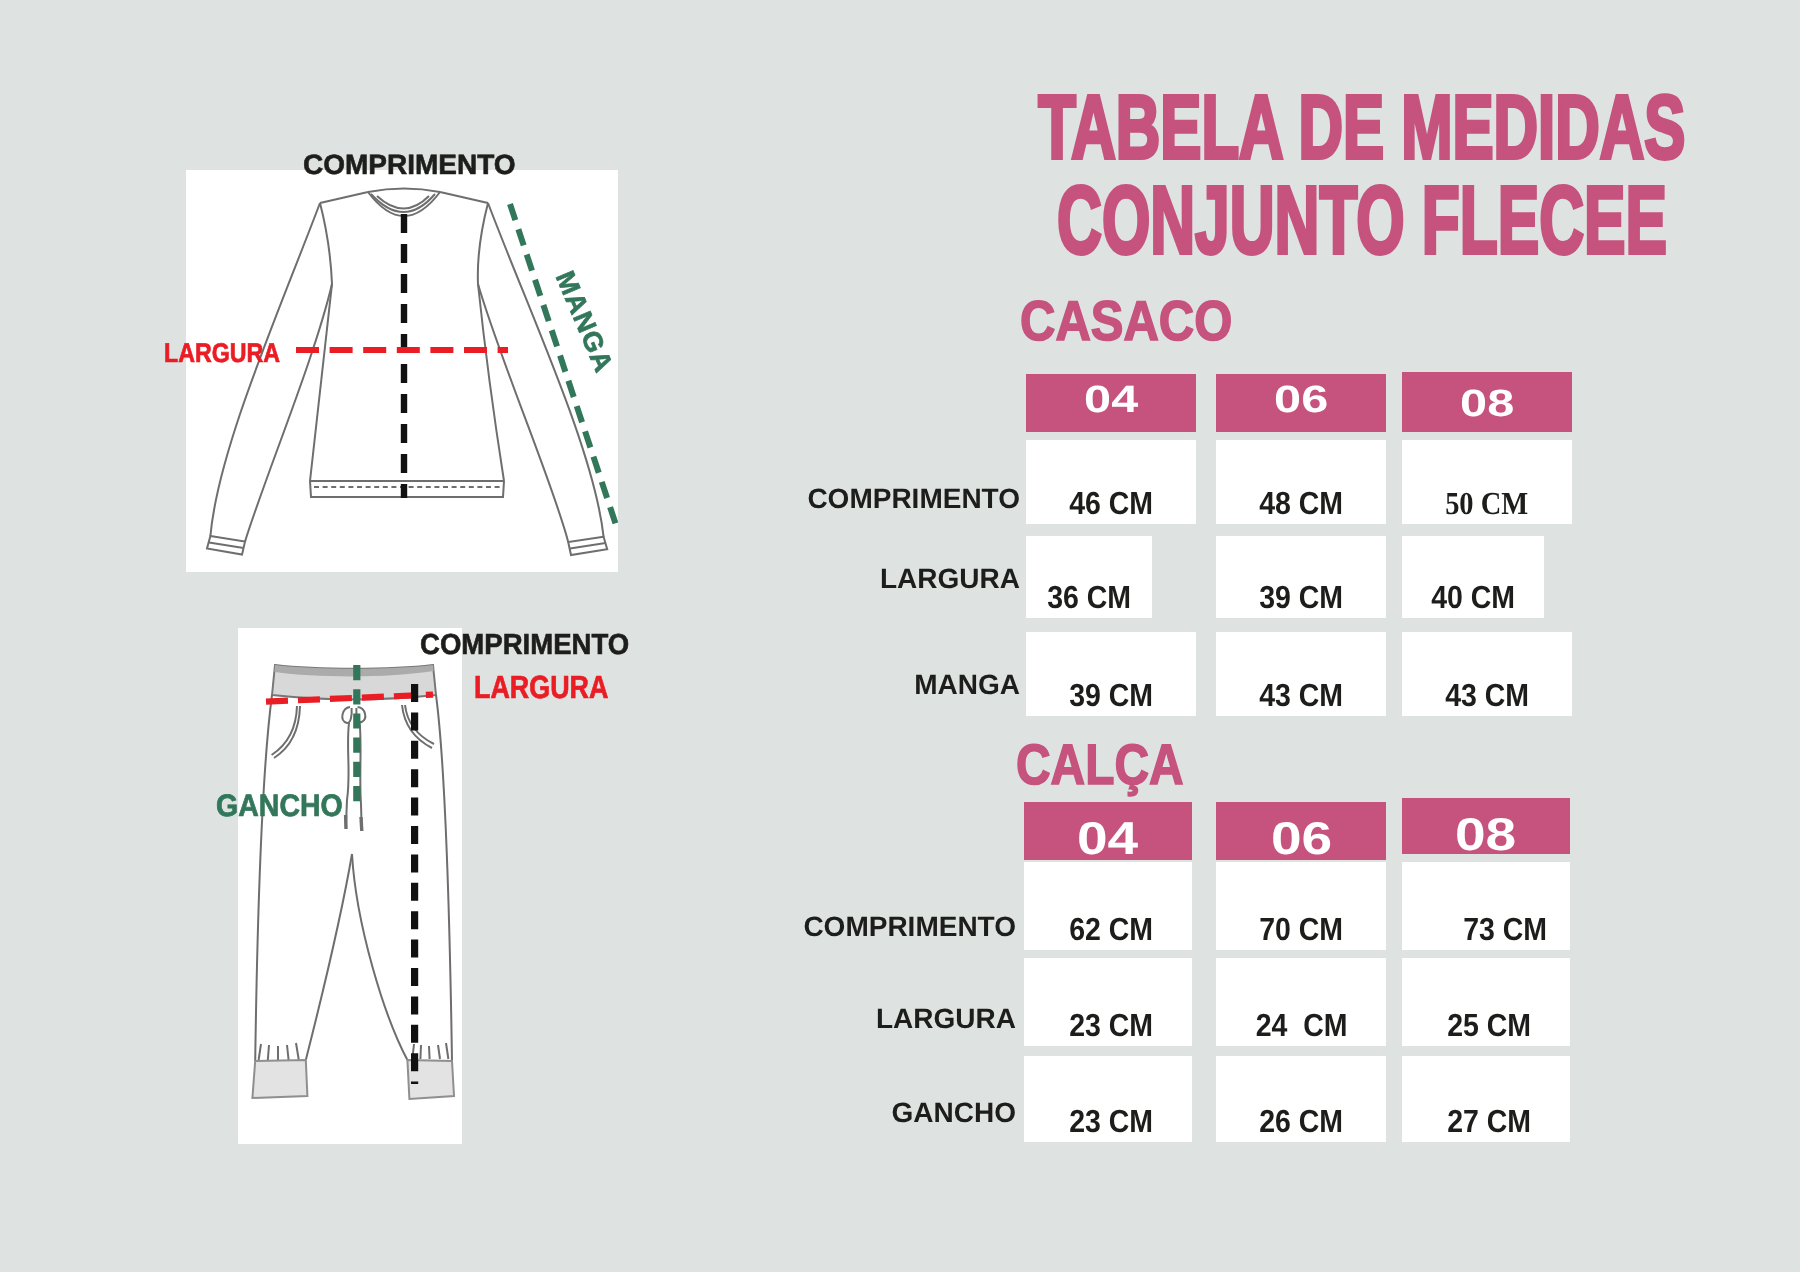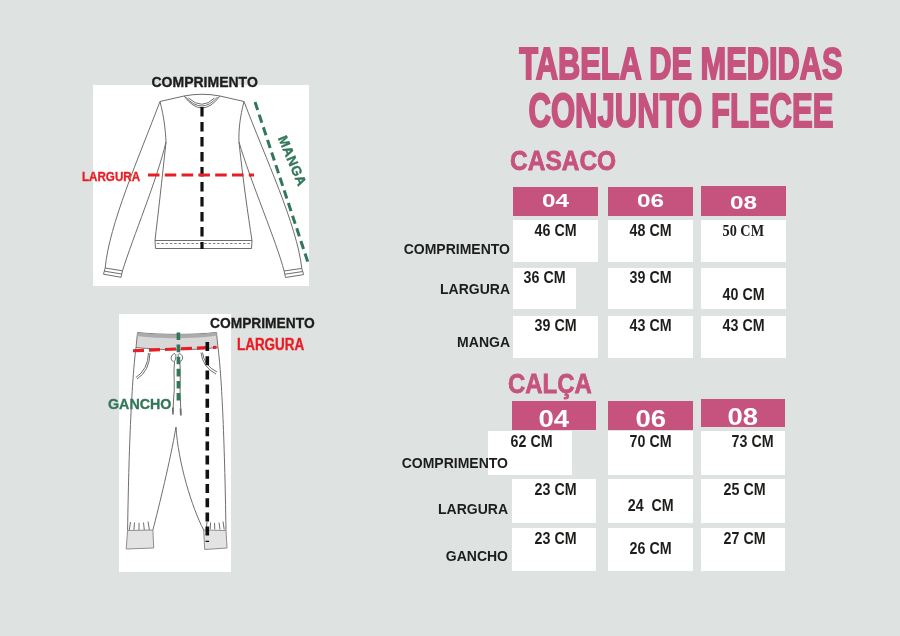--- a/index.html
+++ b/index.html
@@ -10,21 +10,21 @@
   .blk{color:#1d1d1b;font-weight:bold;-webkit-text-stroke:0.3px #1d1d1b;}
   .pink{color:#c6527e;font-weight:bold;-webkit-text-stroke:0.8px #c6527e;}
   .red{color:#ea1c24;font-weight:bold;-webkit-text-stroke:0.35px #ea1c24;}
   .grn{color:#33775a;font-weight:bold;-webkit-text-stroke:0.35px #33775a;}
   .hdr{position:absolute;background:#c6527e;color:#ffffff;font-weight:bold;
        display:flex;align-items:center;justify-content:center;font-size:19px;}
   .hdr span{display:inline-block;transform:scaleX(1.28);}
   .h2{font-size:23px;}
   .h2 span{transform:scaleX(1.197);}
   .cell{position:absolute;background:#ffffff;color:#1d1d1b;font-weight:bold;
-        display:flex;align-items:flex-start;justify-content:center;font-size:16px;letter-spacing:0;}
+        display:flex;align-items:flex-end;justify-content:center;font-size:16px;letter-spacing:0;}
   .cell span{display:inline-block;transform:scaleX(0.89);}
   .lbl{position:absolute;color:#1d1d1b;font-weight:bold;font-size:14px;text-align:right;
        width:130px;line-height:1;letter-spacing:0;}
 </style>
 </head>
 <body>
 
 <div class="whitebox" style="left:93px;top:85px;width:216px;height:201px;"></div>
 <div class="whitebox" style="left:119px;top:314px;width:112px;height:258px;"></div>
 
@@ -143,21 +143,21 @@
 <div class="cell" style="left:701px;top:220px;width:85px;height:42px;padding-top:1.5px;box-sizing:border-box;font-family:Liberation Serif, serif;">
     <span>50 CM</span>
   </div>
 
 <div class="cell" style="left:513px;top:268px;width:63px;height:41px;padding-top:1px;box-sizing:border-box;">
     <span>36 CM</span>
   </div>
 <div class="cell" style="left:608px;top:268px;width:85px;height:41px;padding-top:1px;box-sizing:border-box;">
     <span>39 CM</span>
   </div>
-<div class="cell" style="left:701px;top:268px;width:85px;height:41px;padding-top:18px;box-sizing:border-box;">
+<div class="cell" style="left:701px;top:268px;width:71px;height:41px;padding-top:18px;box-sizing:border-box;">
     <span>40 CM</span>
   </div>
 
 <div class="cell" style="left:513px;top:316px;width:85px;height:42px;padding-top:0.5px;box-sizing:border-box;">
     <span>39 CM</span>
   </div>
 <div class="cell" style="left:608px;top:316px;width:85px;height:42px;padding-top:0.5px;box-sizing:border-box;">
     <span>43 CM</span>
   </div>
 <div class="cell" style="left:701px;top:316px;width:85px;height:42px;padding-top:0.5px;box-sizing:border-box;">
@@ -171,21 +171,21 @@
 <div class="hdr h2" style="left:511.5px;top:400.5px;width:84.5px;height:29.5px;padding-top:8.5px;box-sizing:border-box;">
     <span>04</span>
   </div>
 <div class="hdr h2" style="left:608px;top:400.5px;width:85px;height:29.5px;padding-top:8.5px;box-sizing:border-box;">
     <span>06</span>
   </div>
 <div class="hdr h2" style="left:701px;top:398.5px;width:84px;height:28.5px;padding-top:8.5px;box-sizing:border-box;">
     <span>08</span>
   </div>
 
-<div class="cell" style="left:488px;top:431px;width:84px;height:44px;padding-top:2px;padding-left:3px;box-sizing:border-box;">
+<div class="cell" style="left:512px;top:431px;width:84px;height:44px;padding-top:2px;padding-left:3px;box-sizing:border-box;">
     <span>62 CM</span>
   </div>
 <div class="cell" style="left:608px;top:431px;width:85px;height:44px;padding-top:2px;box-sizing:border-box;">
     <span>70 CM</span>
   </div>
 <div class="cell" style="left:701px;top:431px;width:84px;height:44px;padding-top:2px;padding-left:19px;box-sizing:border-box;">
     <span>73 CM</span>
   </div>
 
 <div class="cell" style="left:512px;top:479px;width:84px;height:44px;padding-top:1.5px;padding-left:3px;box-sizing:border-box;">

